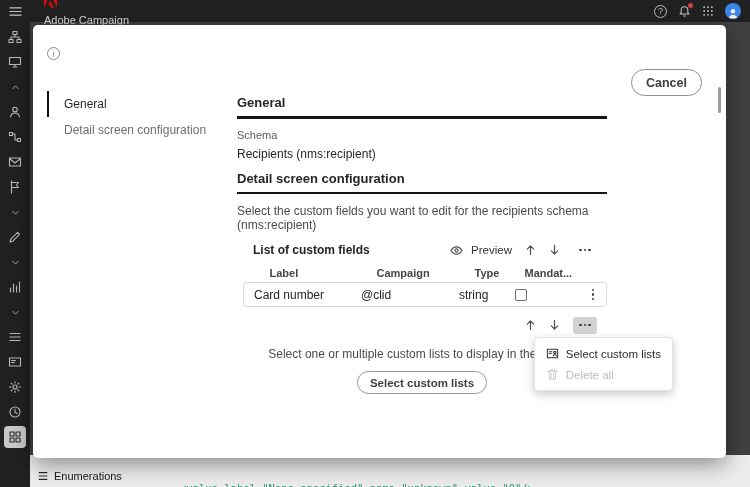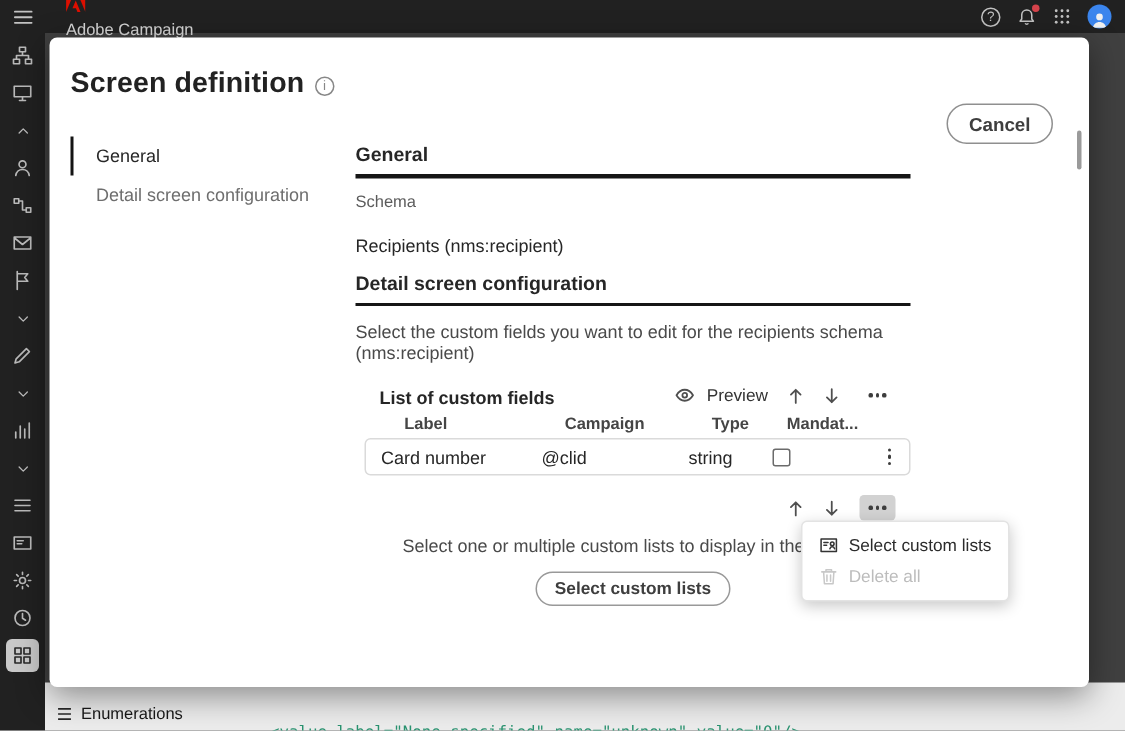--- a/index.html
+++ b/index.html
@@ -66,25 +66,25 @@
   .btn-secondary { background:#fff; border:1.5px solid #8f8f8f; color:#3e3e3e; }
   .btn-primary { background:var(--accent-blue,#1473e6); border:none; color:#fff; }
 
   .m-nav { position:absolute; left:14px; top:66px; width:178px; }
   .m-nav-item { padding:6px 0 6px 15px; font-size:12px; line-height:14px; color:#6e6e6e; border-left:2px solid transparent; cursor:pointer; }
   .m-nav-item.active { color:#282828; border-left-color:#141414; }
 
   .m-content { position:absolute; left:204px; top:62px; width:370px; }
   .sec-h { font-size:13px; font-weight:700; color:#262626; margin:8px 0 6px; }
   .heavy-rule { height:2.5px; background:#161616; margin:0 0 10px; }
-  .schema-label { font-size:11px; color:#5c5c5c; margin:0 0 16px; }
+  .schema-label { font-size:11px; color:#5c5c5c; margin:0 0 6px; }
   .schema-value { font-size:12px; color:#262626; margin:0 0 10px; }
   .sec-desc { font-size:12px; color:#4a4a4a; margin:0 0 6px; }
 
-  .toolbar { display:flex; align-items:flex-end; height:24px; padding:0 10px 0 16px; }
+  .toolbar { display:flex; align-items:center; height:24px; padding:0 10px 0 16px; }
   .toolbar-title { font-size:12px; font-weight:700; color:#262626; }
   .toolbar-controls { margin-left:auto; display:flex; align-items:center; gap:13px; }
   .preview { display:flex; align-items:center; gap:8px; font-size:11.5px; color:#333; cursor:pointer; }
   .preview svg, .arrow-btn svg { stroke:#4f4f4f; fill:none; stroke-width:1.3; stroke-linecap:round; stroke-linejoin:round; }
   .arrow-btn { display:flex; cursor:pointer; }
   .dots-btn { width:24px; height:17px; display:flex; align-items:center; justify-content:center; gap:2px; border-radius:3px; cursor:pointer; }
   .dots-btn i, .kebab i { width:2.5px; height:2.5px; border-radius:50%; background:#3d3d3d; display:block; }
   .dots-btn.active { background:#d2d2d2; }
 
   .table { margin:2px 0 6px 6px; width:364px; }
@@ -267,21 +267,20 @@
     <div>&lt;value label="None specified" name="unknown" value="0"/&gt;</div>
     
   </div>
 </div>
 
 <div class="overlay"></div>
 
 <section class="modal">
 
   <div class="m-title-row">
-    <h1 class="m-title">Screen definition</h1>
     <span class="info-icon"></span>
   </div>
 
   <div class="m-actions">
     <button class="btn btn-secondary">Cancel</button>
   </div>
 
   <nav class="m-nav">
     <div class="m-nav-item active">General</div>
     <div class="m-nav-item">Detail screen configuration</div>

